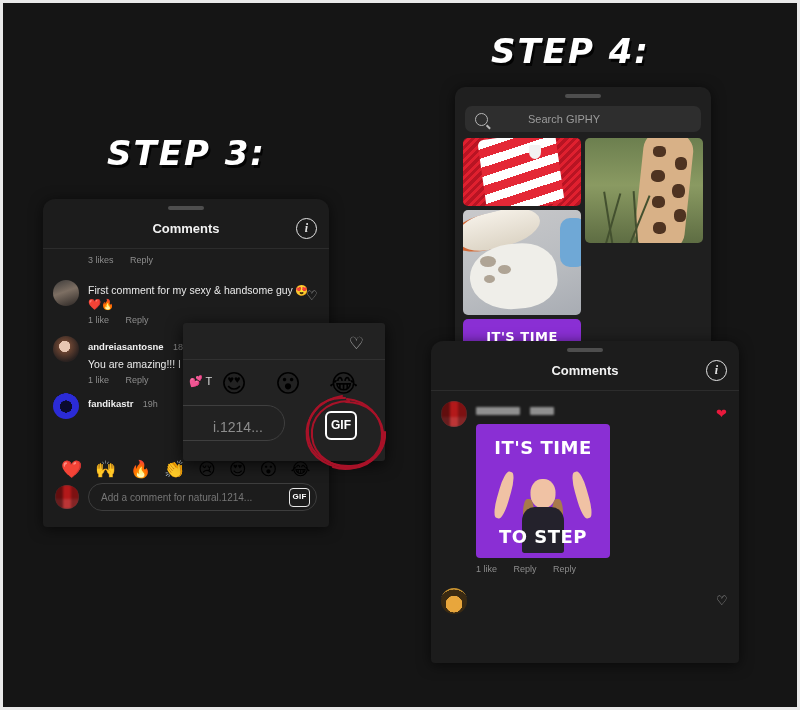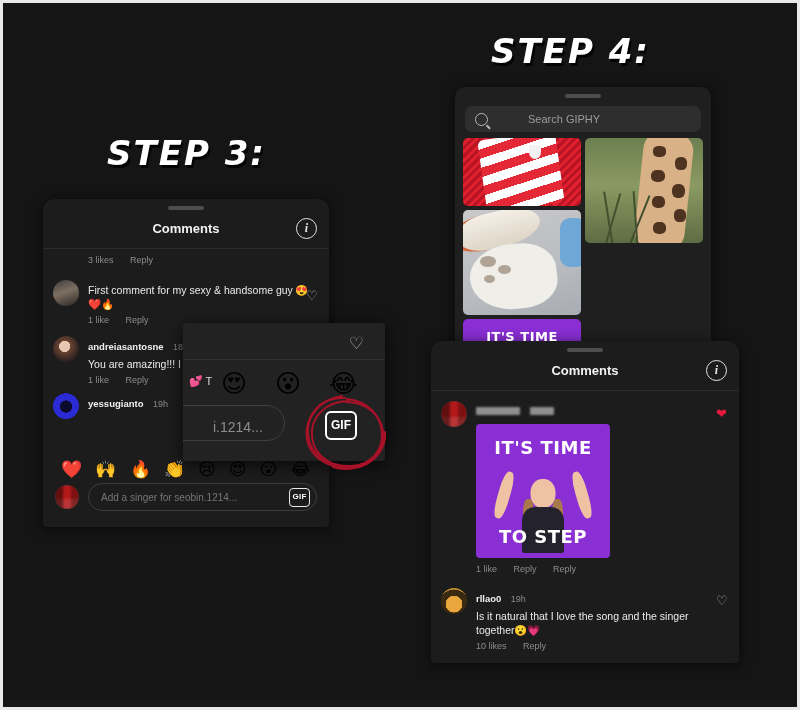--- a/index.html
+++ b/index.html
@@ -535,21 +535,21 @@
         </div>
       </div>
     </div>
 
     <div class="comment" style="padding-top:4px;">
       <div class="avatar">
           <div class="av-blue"></div>
         </div>
       <div class="c-body">
         <div>
-          <span class="c-user">yessugianto</span>
+          <span class="c-user">fandikastr</span>
           <span class="c-time">19h</span>
         </div>
         <div class="c-text"></div>
       </div>
     </div>
 
     <div class="emoji-row" style="position:absolute; left:0; right:0; bottom:44px;">
       <span class="e">❤️</span>
       <span class="e">🙌</span>
       <span class="e">🔥</span>
@@ -558,21 +558,21 @@
       <span class="e">😍</span>
       <span class="e">😮</span>
       <span class="e">😂</span>
     </div>
 
     <div class="composer" style="position:absolute; left:0; right:0; bottom:4px;">
       <div class="avatar">
           <div class="pix-red"></div>
         </div>
       <div class="composer-field">
-        <span class="ph">Add a singer for seobin.1214...</span>
+        <span class="ph">Add a comment for natural.1214...</span>
         <span class="gif-btn">GIF</span>
       </div>
     </div>
   </div>
 
   <div id="zoom-overlay">
     <div class="ov-heart">♡</div>
     <div class="ov-rule"></div>
     <div class="ov-text">💕 T</div>
     <div class="ov-emoji" style="left:38px;">😍</div>
@@ -680,28 +680,17 @@
           <span>Reply</span>
         </div>
       </div>
       <div class="like-heart filled">❤</div>
     </div>
 
     <div class="comment" style="padding-top:10px;">
       <div class="avatar">
           <div class="av-dog"></div>
         </div>
-      <div class="c-body">
-        <div>
-          <span class="c-user">rllao0</span>
-          <span class="c-time">19h</span>
-        </div>
-        <div class="c-text">Is it natural that I love the song and the singer together😮💗</div>
-        <div class="c-meta">
-          <span>10 likes</span>
-          <span>Reply</span>
-        </div>
-      </div>
       <div class="like-heart">♡</div>
     </div>
   </div>
 
 </div>
 
 </body></html>

